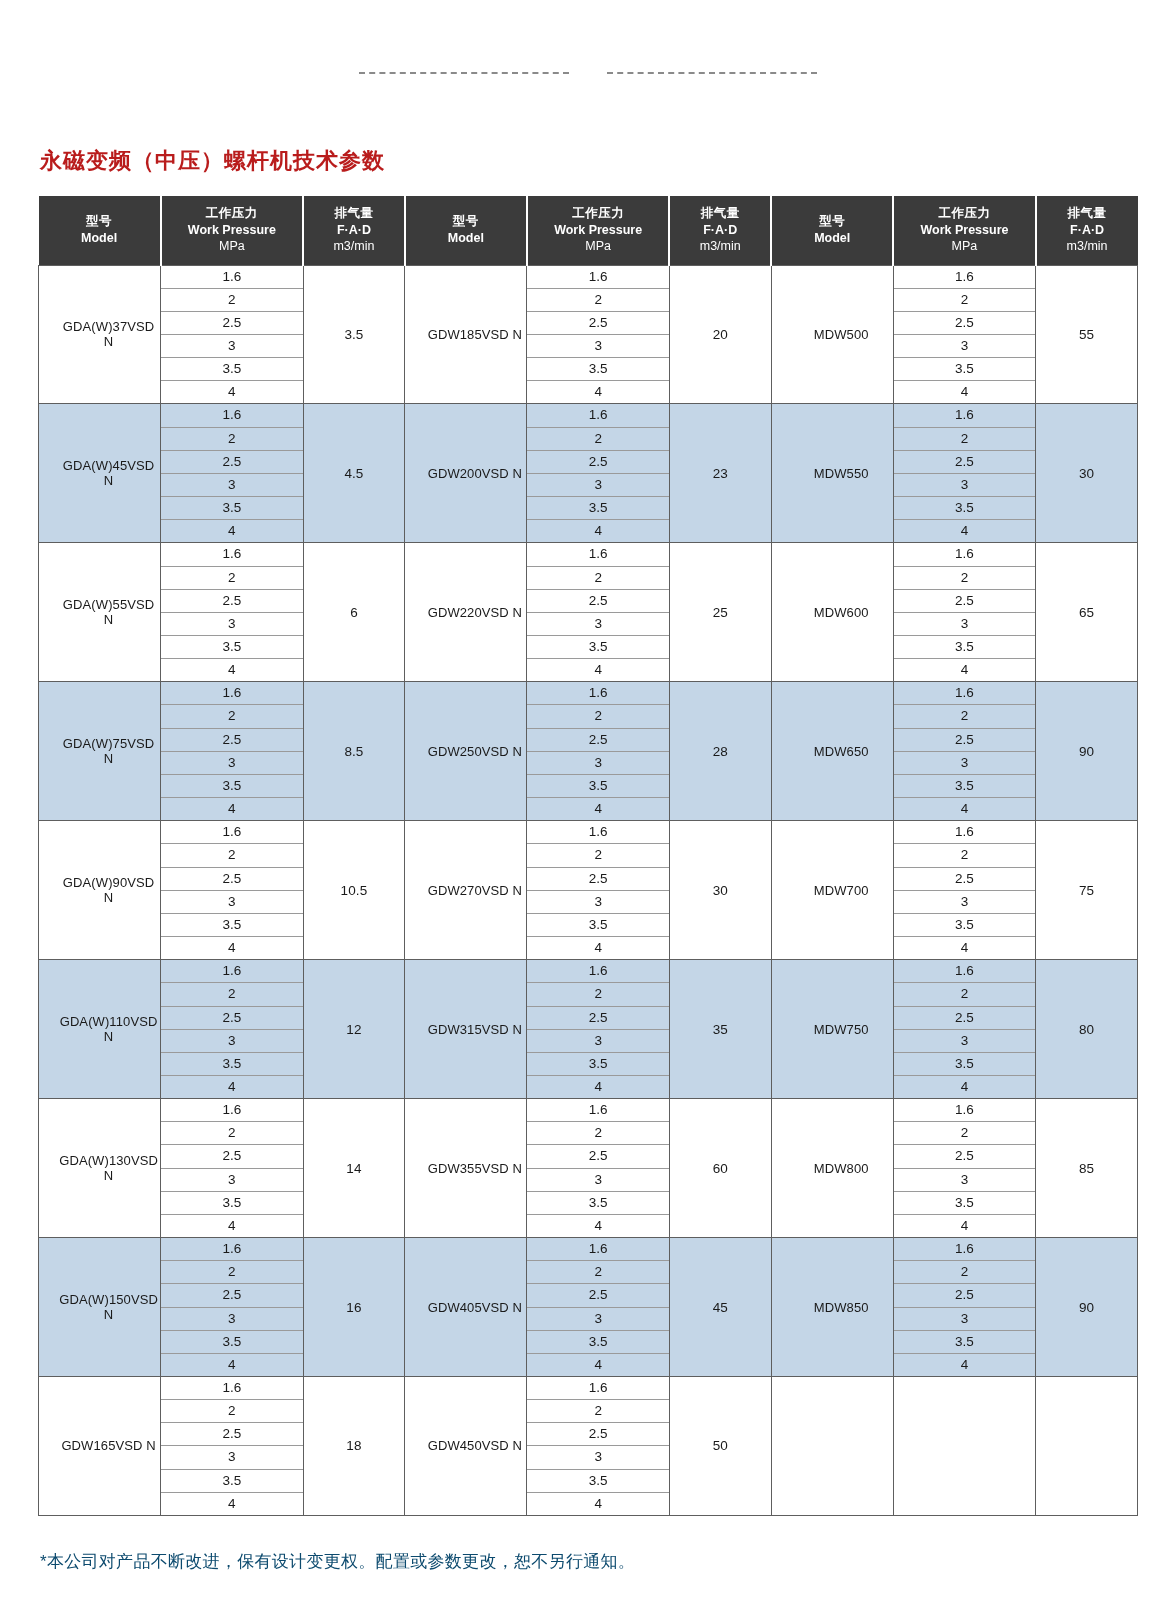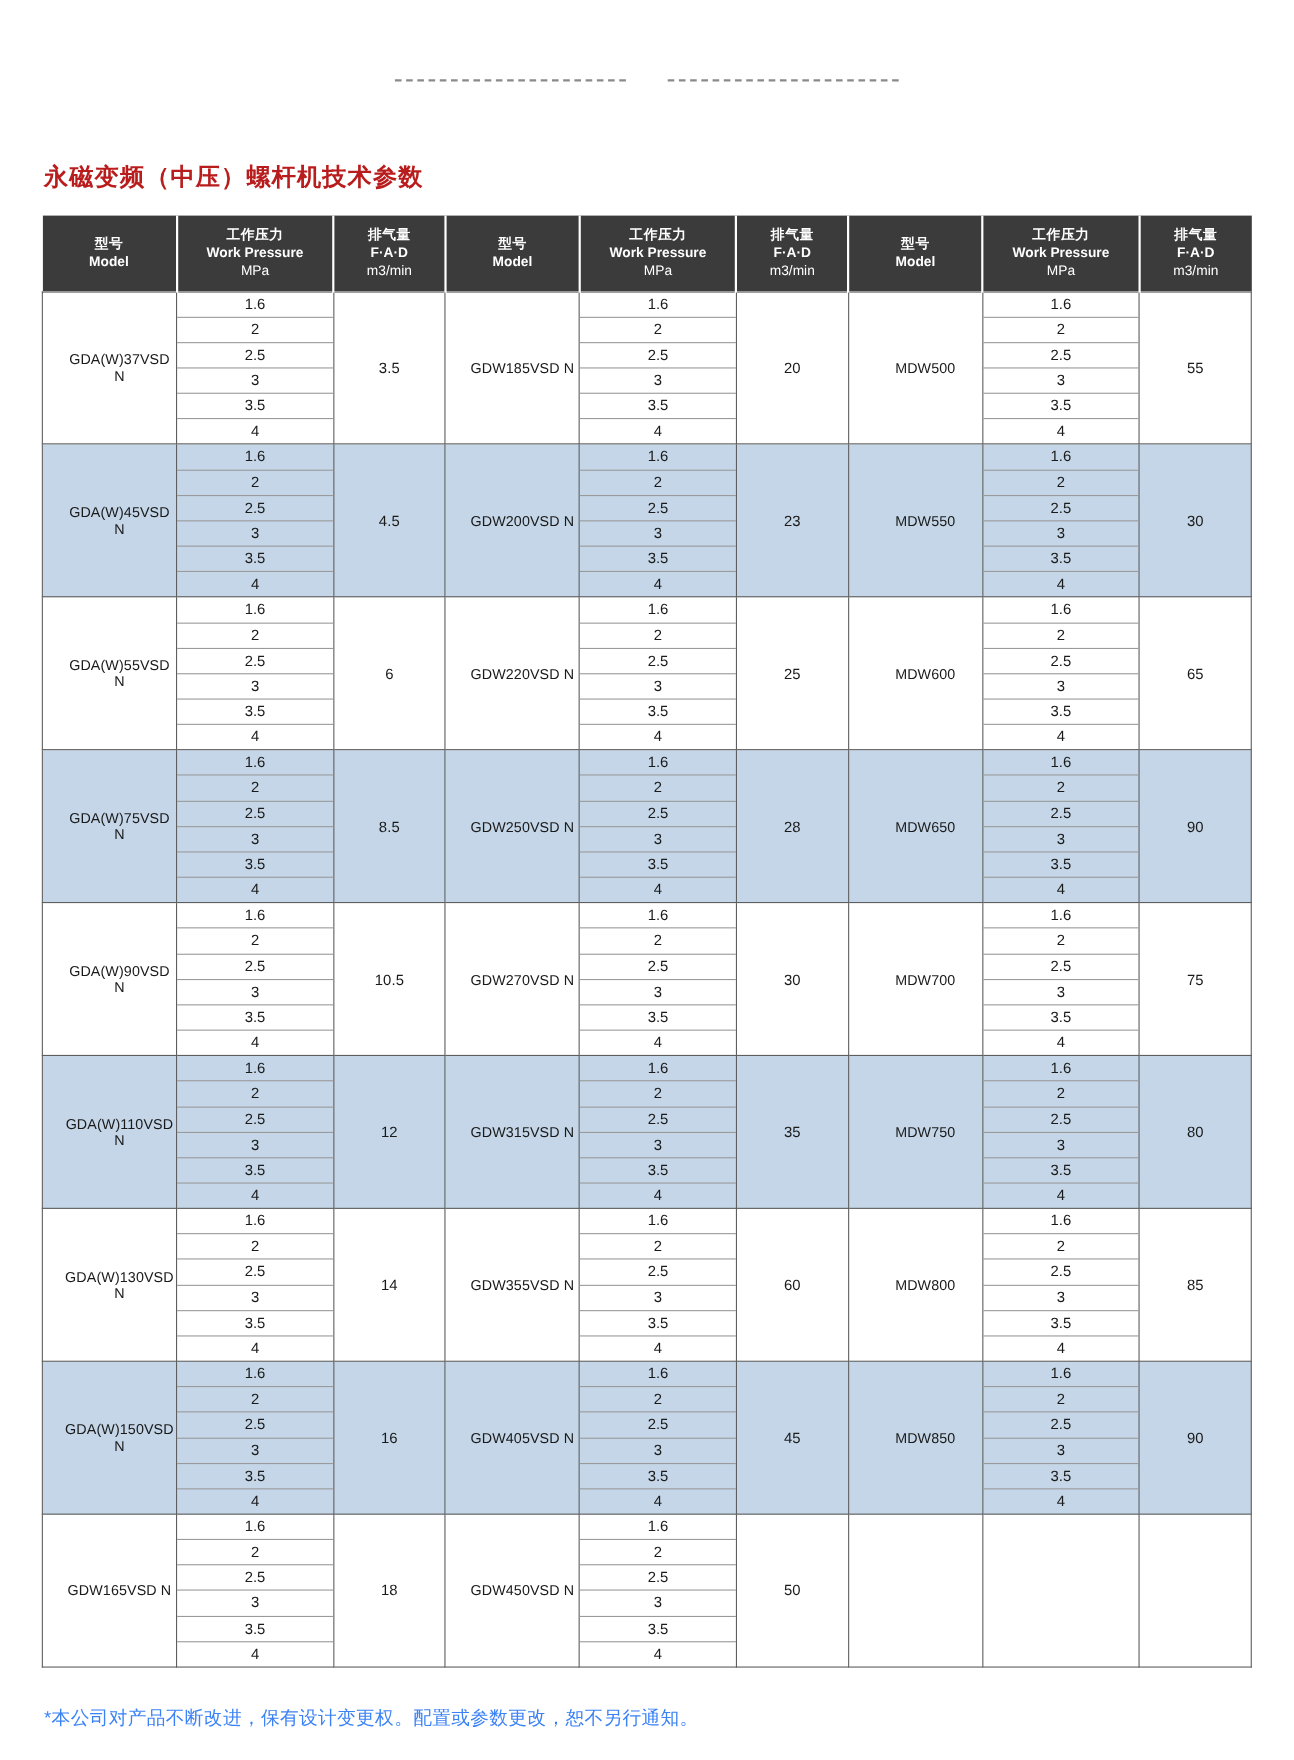--- a/index.html
+++ b/index.html
@@ -108,21 +108,21 @@
     text-align: center;
   }
   .press-stack .p:last-child { border-bottom: none; }
 
   td.empty-cell { background: #ffffff; }
 
   
   .footnote {
     margin: 34px 0 0 40px;
     font-size: 17px;
-    color: #3b82f6;
+    color: #0c4a6e;
     letter-spacing: .3px;
   }
 </style>
 </head>
 <body>
 
 <div class="title-band">
   <span class="dash-rule"></span>
   <span class="dash-rule"></span>
 </div>

